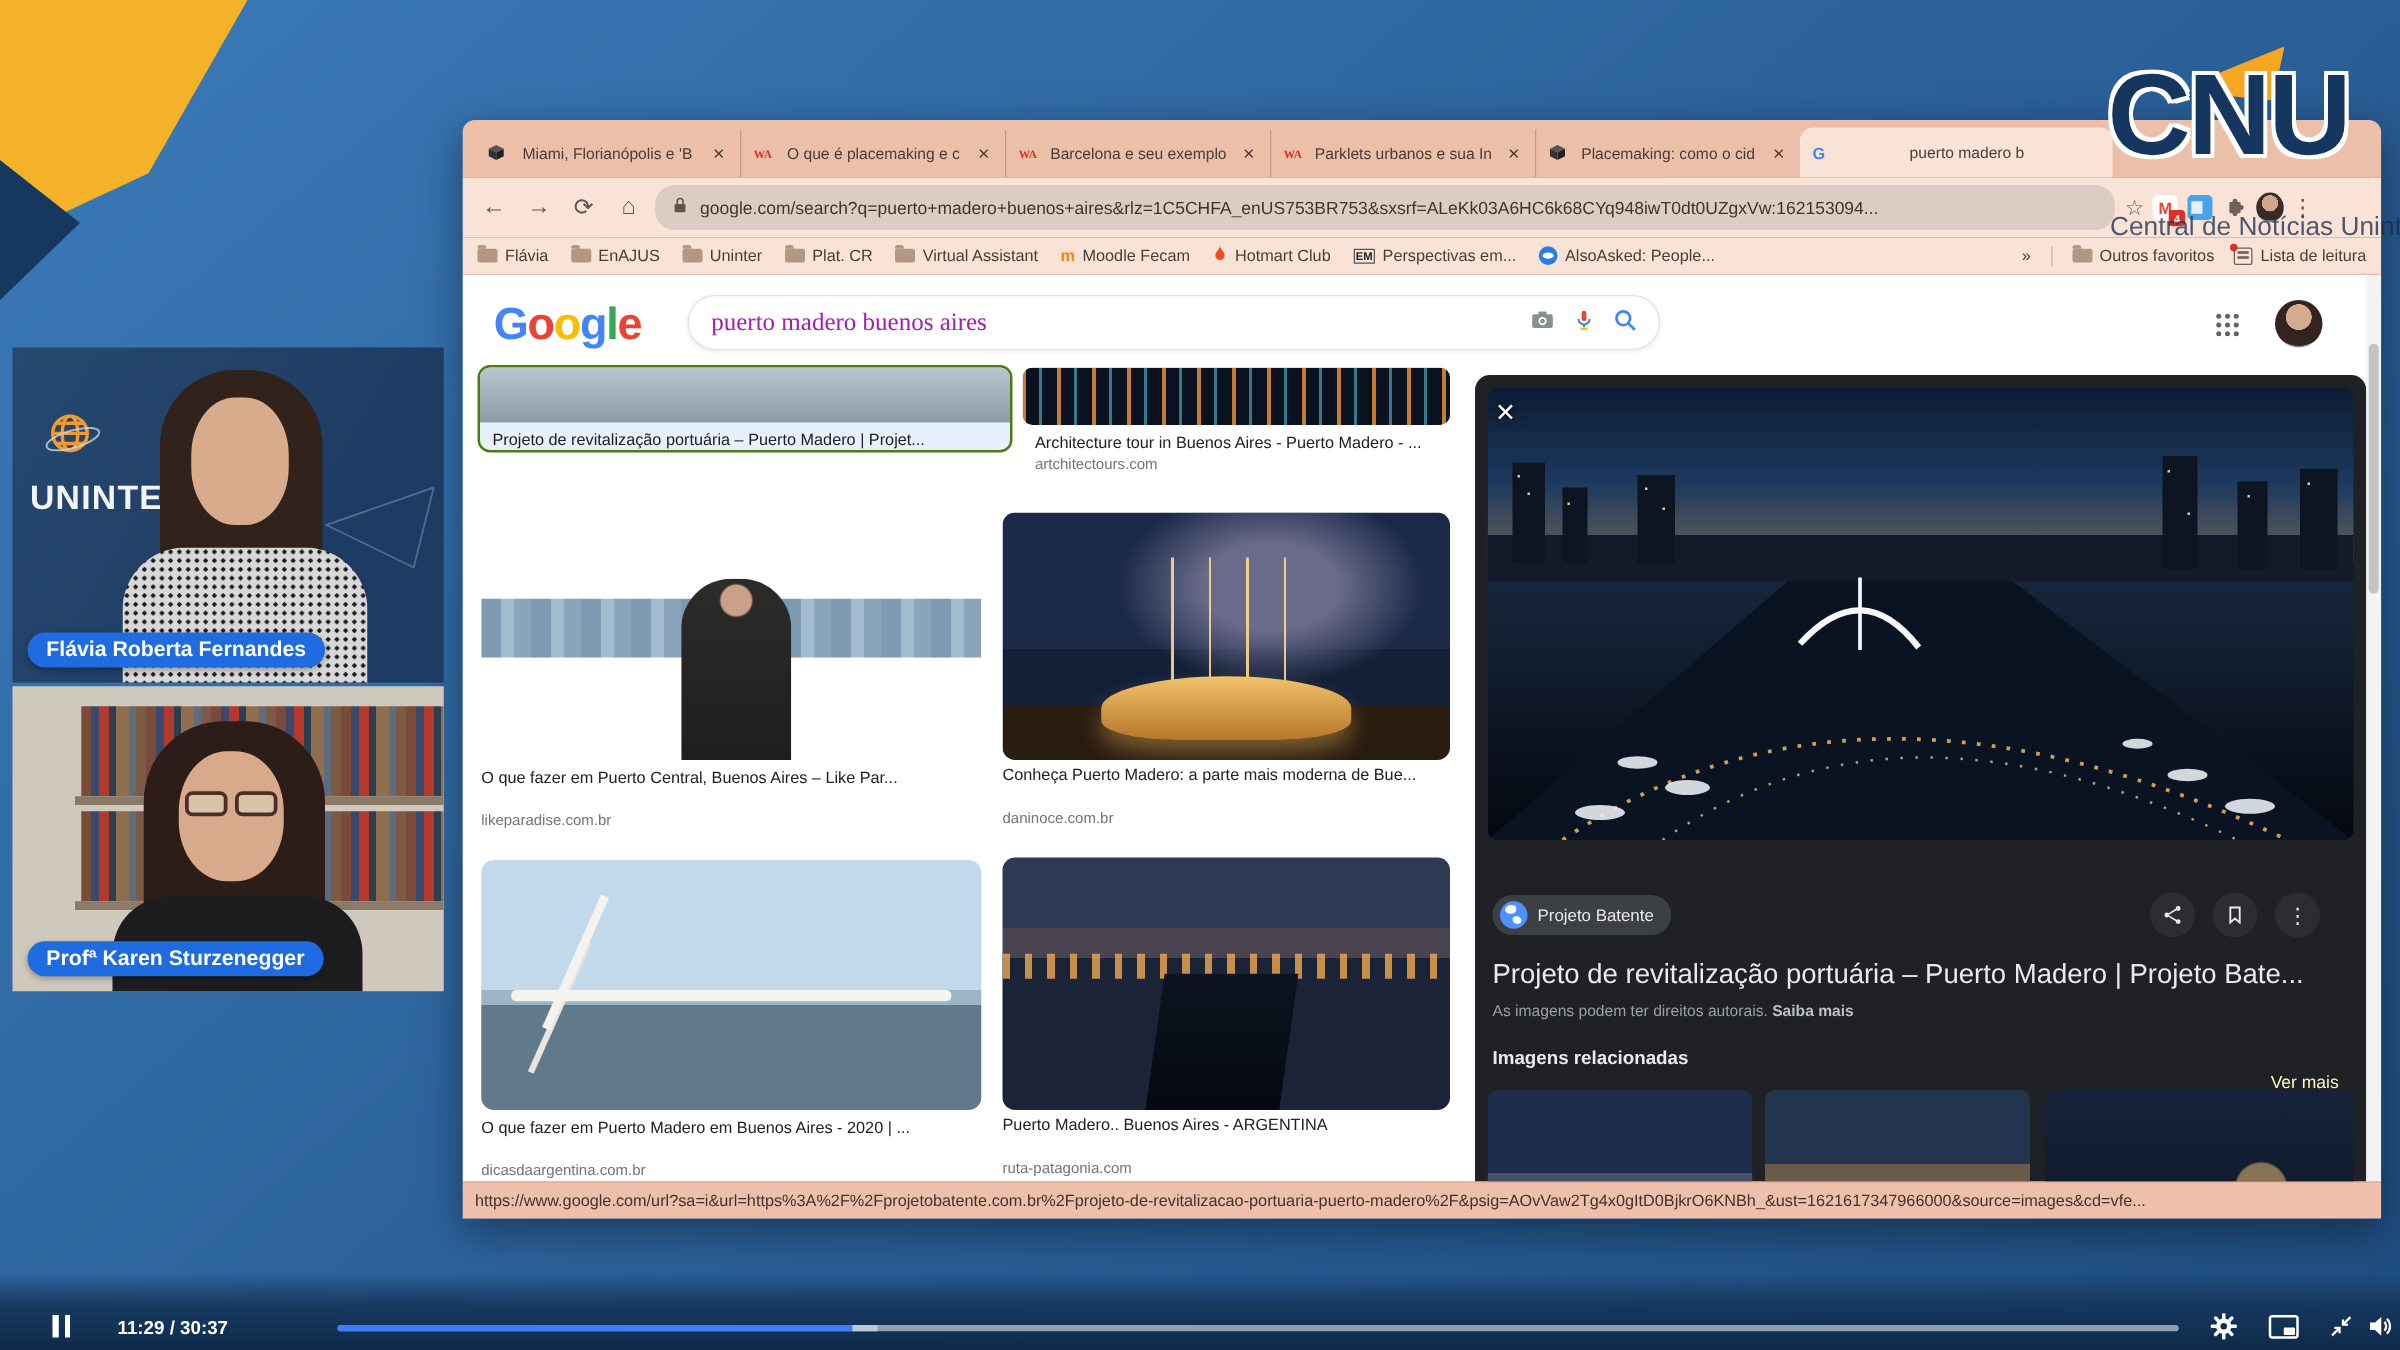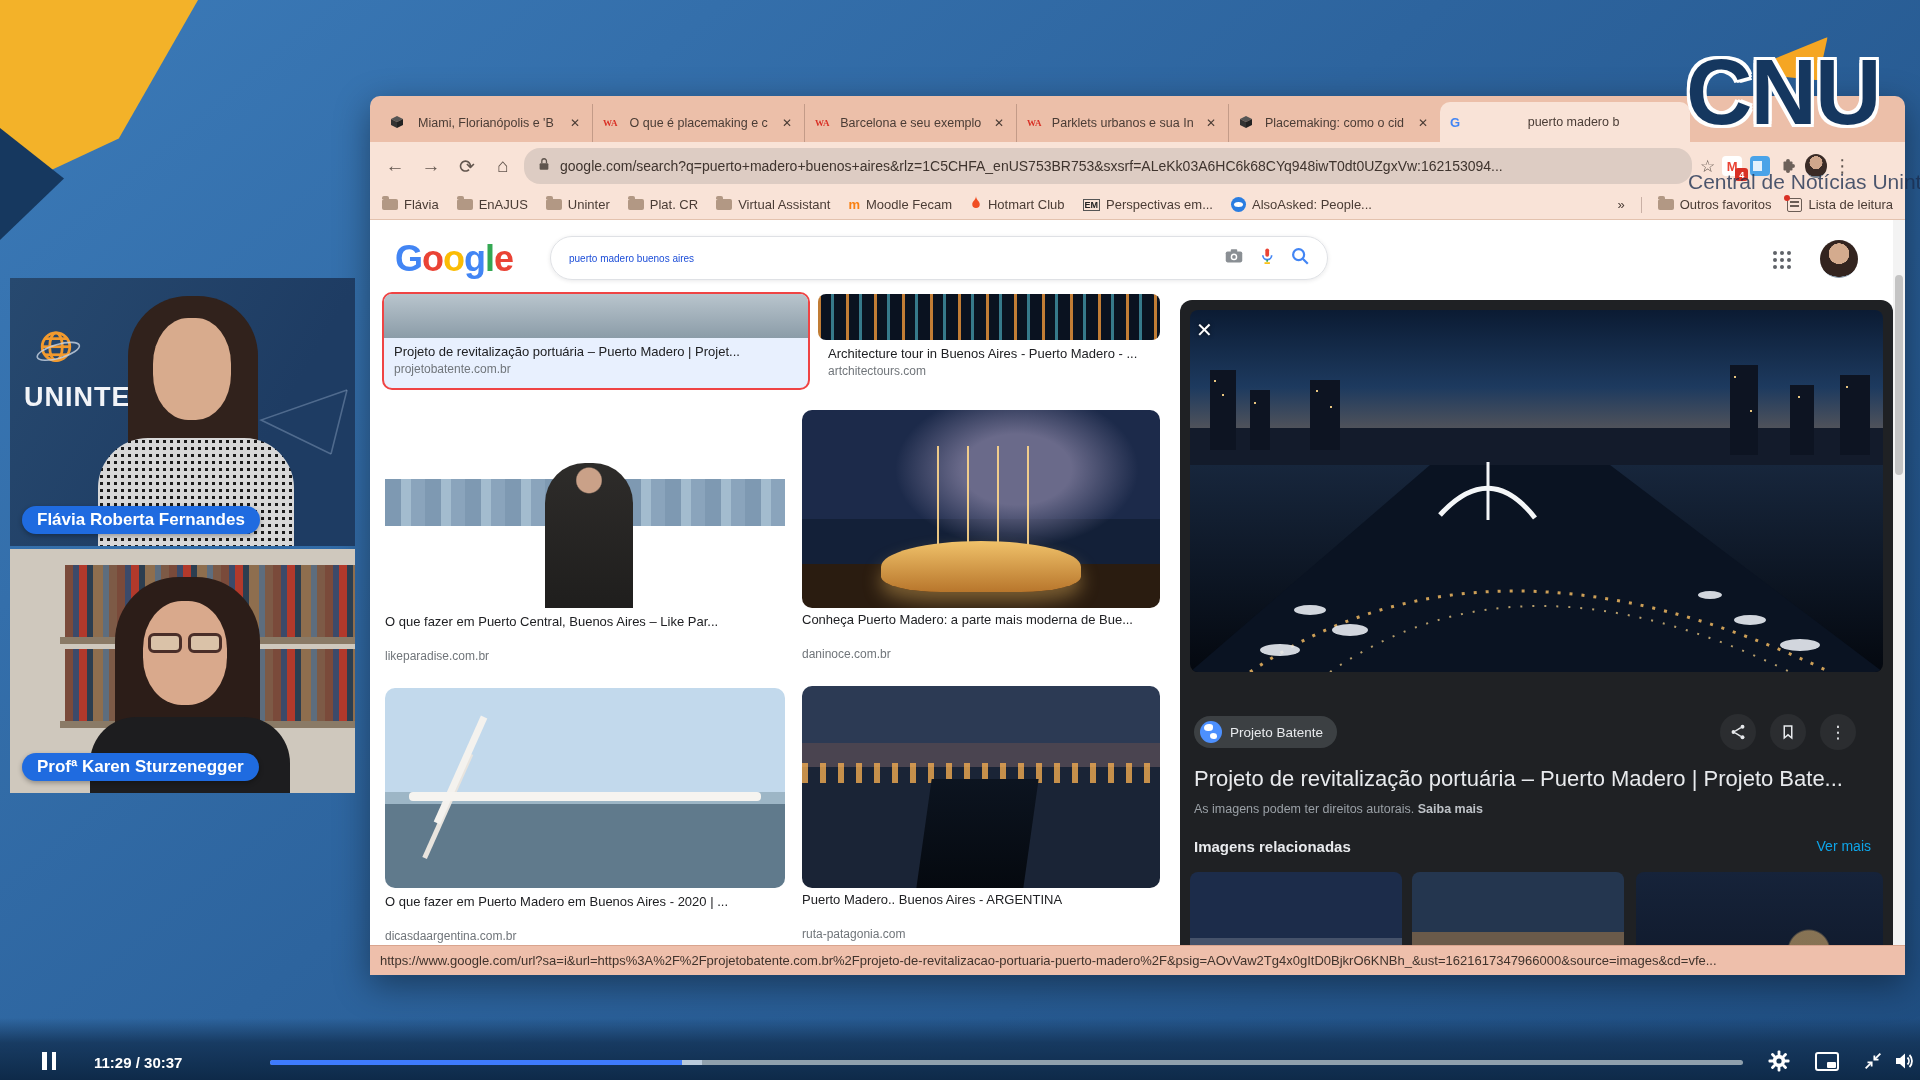--- a/index.html
+++ b/index.html
@@ -56,27 +56,27 @@
   .bm-right{margin-left:auto;display:flex;align-items:center;gap:16px;}
   .readlist{position:relative;width:15px;height:14px;border:1.5px solid #6b5d55;border-radius:2px;box-sizing:border-box;}
   .readlist::before{content:"";position:absolute;left:2px;top:2px;right:2px;height:2px;background:#6b5d55;box-shadow:0 4px 0 #6b5d55;}
   .readlist::after{content:"";position:absolute;left:-4px;top:-4px;width:6px;height:6px;border-radius:50%;background:#d93025;}
   .divider{width:1px;height:16px;background:rgba(90,60,50,.3);}
 
   .content{position:relative;flex:1;background:#fff;overflow:hidden;}
   .glogo{position:absolute;left:25px;top:18px;font-size:36px;font-weight:bold;letter-spacing:-1px;}
   .searchpill{position:absolute;left:180px;top:16px;width:778px;height:44px;border:1px solid #dfe1e5;border-radius:22px;
     display:flex;align-items:center;padding:0 16px;box-sizing:border-box;gap:12px;box-shadow:0 1px 4px rgba(32,33,36,.1);}
-  .searchpill input{flex:1;border:none;outline:none;font-size:10px;color:#1d4ed8;font-family:Liberation Sans, sans-serif;background:transparent;}
+  .searchpill input{flex:1;border:none;outline:none;font-size:20px;color:#a21caf;font-family:Liberation Serif, serif;background:transparent;}
   .gridicon{position:absolute;left:1400px;top:28px;}
   .avatar-g{position:absolute;left:1450px;top:20px;width:38px;height:38px;border-radius:50%;
     background:radial-gradient(circle at 50% 36%,#d4ab8e 0 33%,#33241f 34% 74%,#8494a4 75%);}
 
   
-  .card-sel{position:absolute;left:12px;top:72px;width:428px;height:98px;border:2px solid #ef4444;border-radius:10px;
+  .card-sel{position:absolute;left:12px;top:72px;width:428px;height:70px;border:2px solid #4d7c0f;border-radius:10px;
     background:#e8f0fe;box-sizing:border-box;overflow:hidden;}
   .card-sel .thumb{height:44px;border-radius:7px 7px 0 0;}
   .card2{position:absolute;left:448px;top:74px;width:342px;height:96px;overflow:hidden;}
   .card2 .thumb{height:46px;border-radius:8px;}
   .cap{padding:6px 10px 0;}
   .cap .t{font-size:13px;color:#202124;white-space:nowrap;overflow:hidden;}
   .cap .d{font-size:12px;color:#70757a;margin-top:3px;white-space:nowrap;overflow:hidden;}
   .thumb{width:100%;}
   .img-strip1{background:linear-gradient(#b9c5cd,#8b9ca8);}
   .img-strip2{background:#0a1220;background-image:repeating-linear-gradient(90deg,rgba(255,160,60,.75) 0 3px,transparent 3px 13px,rgba(90,205,225,.55) 13px 16px,transparent 16px 28px);}
@@ -116,21 +116,21 @@
   .chip{position:absolute;left:14px;top:416px;height:32px;background:#3c4043;border-radius:16px;display:flex;
     align-items:center;gap:8px;padding:0 14px 0 6px;color:#e8eaed;font-size:13.5px;}
   .globe{width:22px;height:22px;border-radius:50%;background:#4d90fe;position:relative;overflow:hidden;}
   .globe::before{content:"";position:absolute;left:4px;top:3px;width:9px;height:7px;background:#fff;border-radius:60% 40% 50% 50%;}
   .globe::after{content:"";position:absolute;left:10px;top:12px;width:7px;height:6px;background:#fff;border-radius:50% 60% 40% 60%;}
   .pact{position:absolute;top:414px;width:36px;height:36px;border-radius:50%;background:#2b2d30;display:flex;align-items:center;justify-content:center;}
   .ptitle{position:absolute;left:14px;top:466px;width:685px;font-size:22px;color:#e8eaed;white-space:nowrap;overflow:hidden;}
   .pnote{position:absolute;left:14px;top:502px;font-size:12.5px;color:#9aa0a6;}
   .pnote b{color:#bdc1c6;font-weight:bold;}
   .prel{position:absolute;left:14px;top:538px;font-size:15px;font-weight:bold;color:#e8eaed;}
-  .pmore{position:absolute;right:22px;top:538px;font-size:14px;color:#0ea5e9;}
+  .pmore{position:absolute;right:22px;top:557px;font-size:14px;color:#fef9c3;}
   .relthumb{position:absolute;top:572px;height:175px;border-radius:8px;}
   .rt1{left:10px;width:212px;background:linear-gradient(180deg,#1c2c4a 0 38%,#45526a 38% 52%,#101a2a 52%),radial-gradient(circle at 30% 60%,rgba(240,180,90,.5) 0 6%,transparent 7%);}
   .rt2{left:232px;width:212px;background:linear-gradient(180deg,#24364f 0 34%,#6a5a4a 34% 46%,#0e1828 46%);}
   .rt2::after{content:"";position:absolute;left:10%;top:52%;width:80%;height:4px;background:#e8e8f0;border-radius:2px;}
   .rt3{left:456px;width:247px;background:radial-gradient(circle at 30% 55%,rgba(250,180,80,.6) 0 8%,transparent 9%),radial-gradient(circle at 70% 45%,rgba(250,200,120,.5) 0 10%,transparent 11%),linear-gradient(180deg,#16233a,#0b1220);}
   .relthumb{overflow:hidden;}
   .scrollbar{position:absolute;right:0;top:0;width:12px;height:725px;background:#f3f3f3;}
   .scrollbar .sthumb{position:absolute;left:2px;top:55px;width:8px;height:200px;border-radius:4px;background:#c4c4c4;}
 
   .statusbar{height:30px;background:#eebfab;border-top:1px solid #d9a58f;display:flex;align-items:center;

